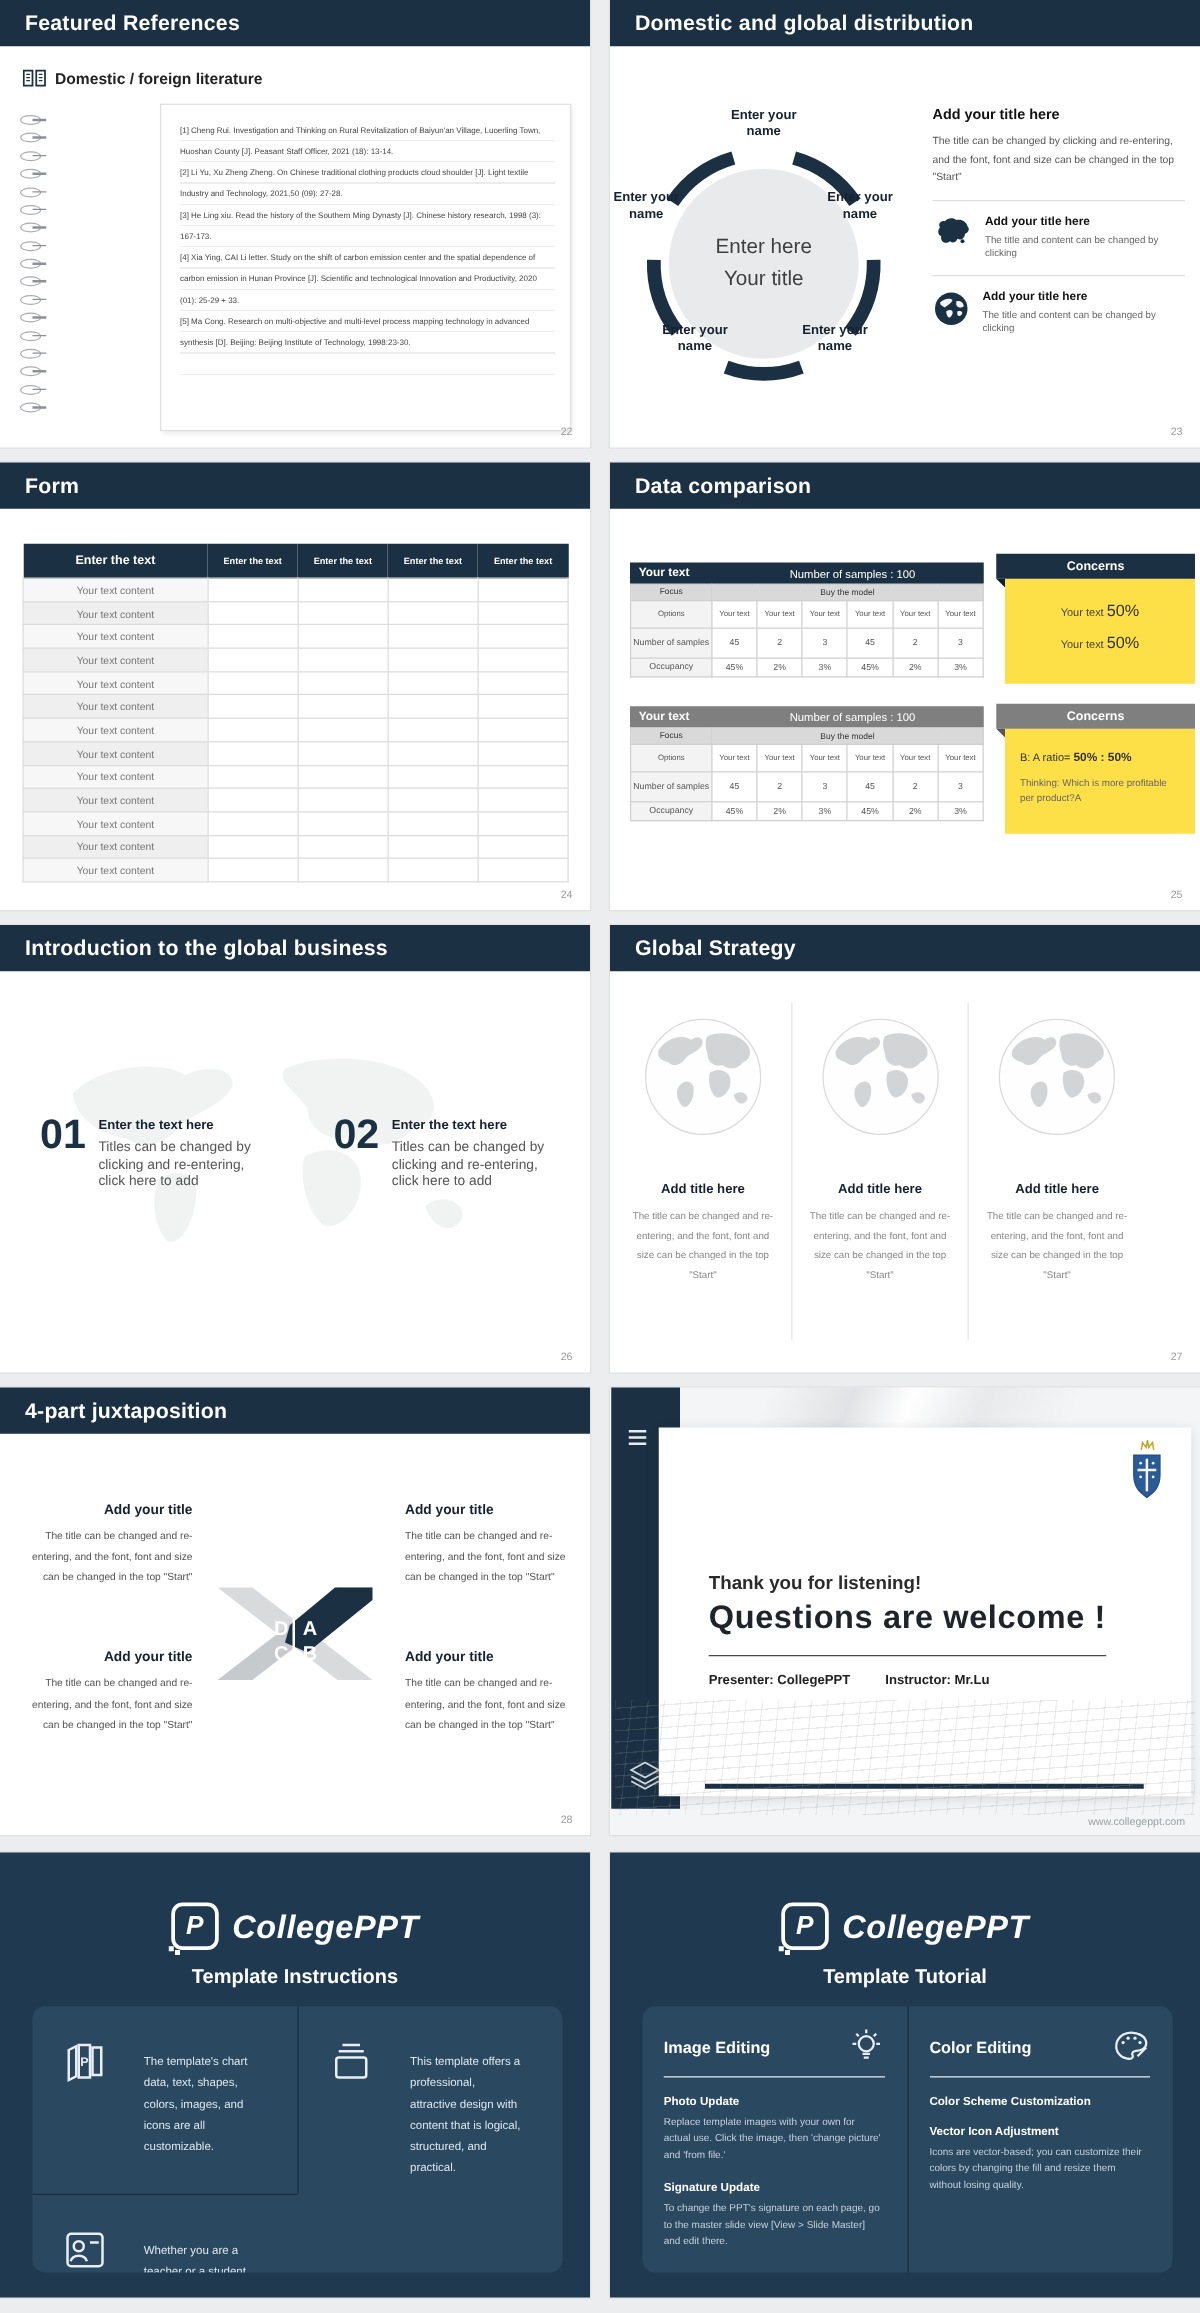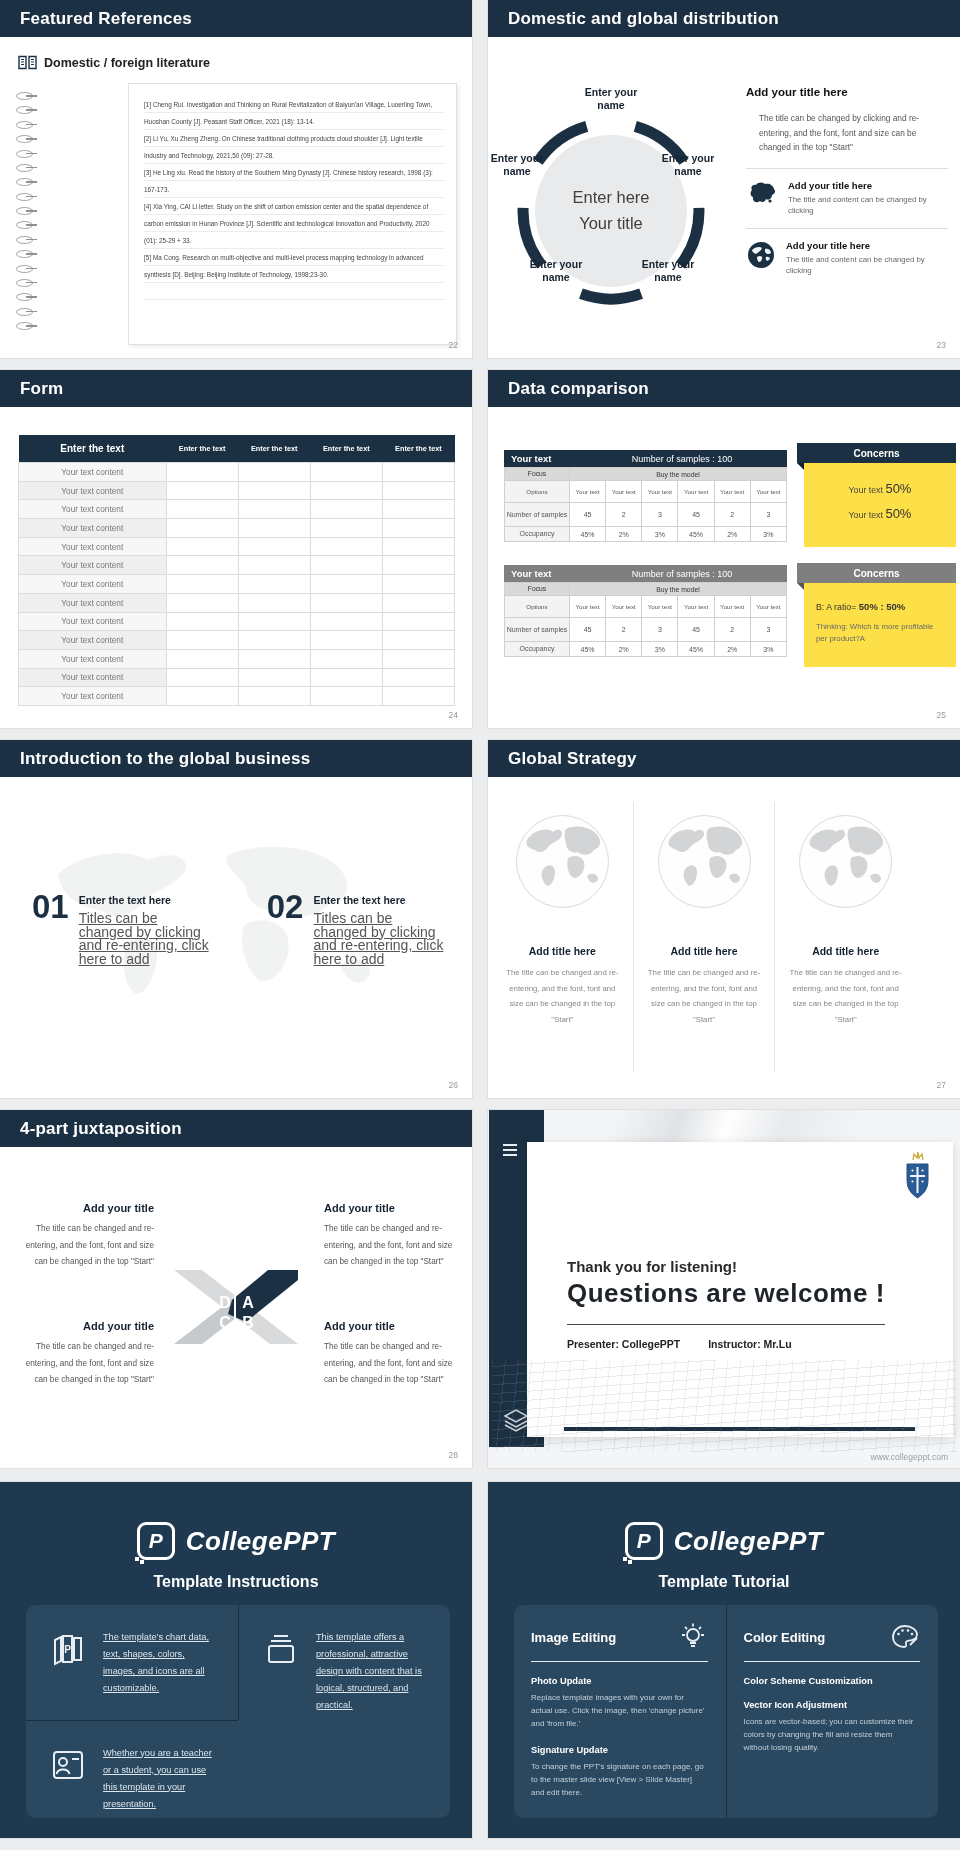--- a/index.html
+++ b/index.html
@@ -38,21 +38,21 @@
 
   
   .diagram{position:absolute;left:8px;top:86px;width:230px;height:246px;}
   .d-svg{position:absolute;left:0;top:10px;}
   .d-label{position:absolute;width:56px;text-align:center;font-weight:bold;color:#16222f;
            font-size:10.5px;line-height:13px;}
   .d-center{position:absolute;left:35px;top:98px;width:160px;text-align:center;
             font-size:16.5px;color:#3f3f3f;line-height:26px;}
   .r-col{position:absolute;left:258px;top:86px;width:202px;}
   .r-title{font-size:11.5px;font-weight:bold;color:#111;margin:0 0 7px 0;}
-  .r-body{font-size:8.3px;color:#555;line-height:14.5px;margin:13px;}
+  .r-body{font-size:8.3px;color:#555;line-height:14.5px;margin:0;}
   .r-div{border-top:1px solid #ddd;margin:11px 0;}
   .r-item{display:flex;gap:10px;align-items:flex-start;}
   .r-item .tx{flex:1;}
   .ri-title{font-size:9.5px;font-weight:bold;color:#111;margin:0 0 3px 0;}
   .ri-body{font-size:7.8px;color:#666;line-height:11.5px;margin:0;}
 
   
   .form-table{position:absolute;left:18px;top:65px;width:437px;border-collapse:collapse;}
   .form-table th{background:#1b3143;color:#fff;height:25px;}
   .form-table th.c0{width:150px;font-size:10px;}
@@ -91,21 +91,21 @@
   .cc-ratio{font-size:8.8px;color:#333;padding:4px 0 0 12px;}
   .cc-ratio b{font-size:9.5px;}
   .cc-note{font-size:7.8px;color:#666;line-height:12px;padding:9px 12px 0 12px;}
 
   
   .map-bg{position:absolute;left:18px;top:75px;opacity:.55;}
   .intro{position:absolute;left:32px;top:152px;display:flex;gap:56px;}
   .in-item{display:flex;gap:10px;}
   .in-num{font-size:33px;font-weight:800;color:#1b3143;line-height:30px;}
   .in-title{font-size:10.5px;font-weight:bold;color:#16222f;margin:2px 0 6px 0;}
-  .in-body{font-size:14px;color:#555;line-height:13.5px;width:132px;margin:0;text-decoration:underline;}
+  .in-body{font-size:11px;color:#555;line-height:13.5px;width:132px;margin:0;}
 
   
   .gcols{position:absolute;left:4px;right:44px;top:62px;bottom:26px;display:flex;}
   .gcol{flex:1;display:flex;flex-direction:column;align-items:center;padding-top:12px;}
   .gcol + .gcol{border-left:1px solid #e4e4e4;}
   .g-title{font-size:10.5px;font-weight:bold;color:#16222f;margin-top:36px;}
   .g-body{font-size:7.8px;color:#888;line-height:15.5px;text-align:center;width:118px;margin-top:8px;}
 
   
   .q{position:absolute;width:134px;}
@@ -148,21 +148,21 @@
   .logo-mark i{position:absolute;left:-5px;bottom:-4px;width:4px;height:4px;background:#fff;
                box-shadow:5px 3px 0 #fff;font-style:normal;}
   .logo-word{font-size:26px;font-weight:800;font-style:italic;color:#fff;letter-spacing:.5px;}
   .dark-head{text-align:center;font-size:16px;font-weight:bold;color:#fff;margin-top:13px;}
   .panel{position:absolute;left:26px;right:22px;top:123px;bottom:20px;background:#2a4961;
          border-radius:10px;overflow:hidden;}
   .grid2{display:grid;grid-template-columns:1fr 1fr;height:100%;}
   .cell{padding:24px 20px 0 22px;display:flex;gap:15px;box-sizing:border-box;}
   .cell.r{border-left:1px solid rgba(10,28,42,.55);}
   .cell.b{border-top:1px solid rgba(10,28,42,.55);}
-  .cell p{margin:0;font-size:9.2px;line-height:17px;color:#dde6ec;text-decoration:underline;}
+  .cell p{margin:12px;font-size:9.2px;line-height:17px;color:#dde6ec;}
   .tpanel{display:flex;height:100%;}
   .tcol{flex:1;padding:17px 18px 0 17px;box-sizing:border-box;}
   .tcol.r{border-left:1px solid rgba(10,28,42,.55);}
   .sec-head{display:flex;justify-content:space-between;align-items:center;color:#fff;
             font-size:13px;font-weight:bold;}
   .sec-line{border-top:1.6px solid #e8edf1;margin-top:9px;}
   .g-sub{font-size:9.3px;font-weight:bold;color:#fff;margin:14px 0 5px 0;}
   .g-txt{font-size:8px;line-height:13.2px;color:#c3d0da;margin:0;}
 
   svg{display:block;}

